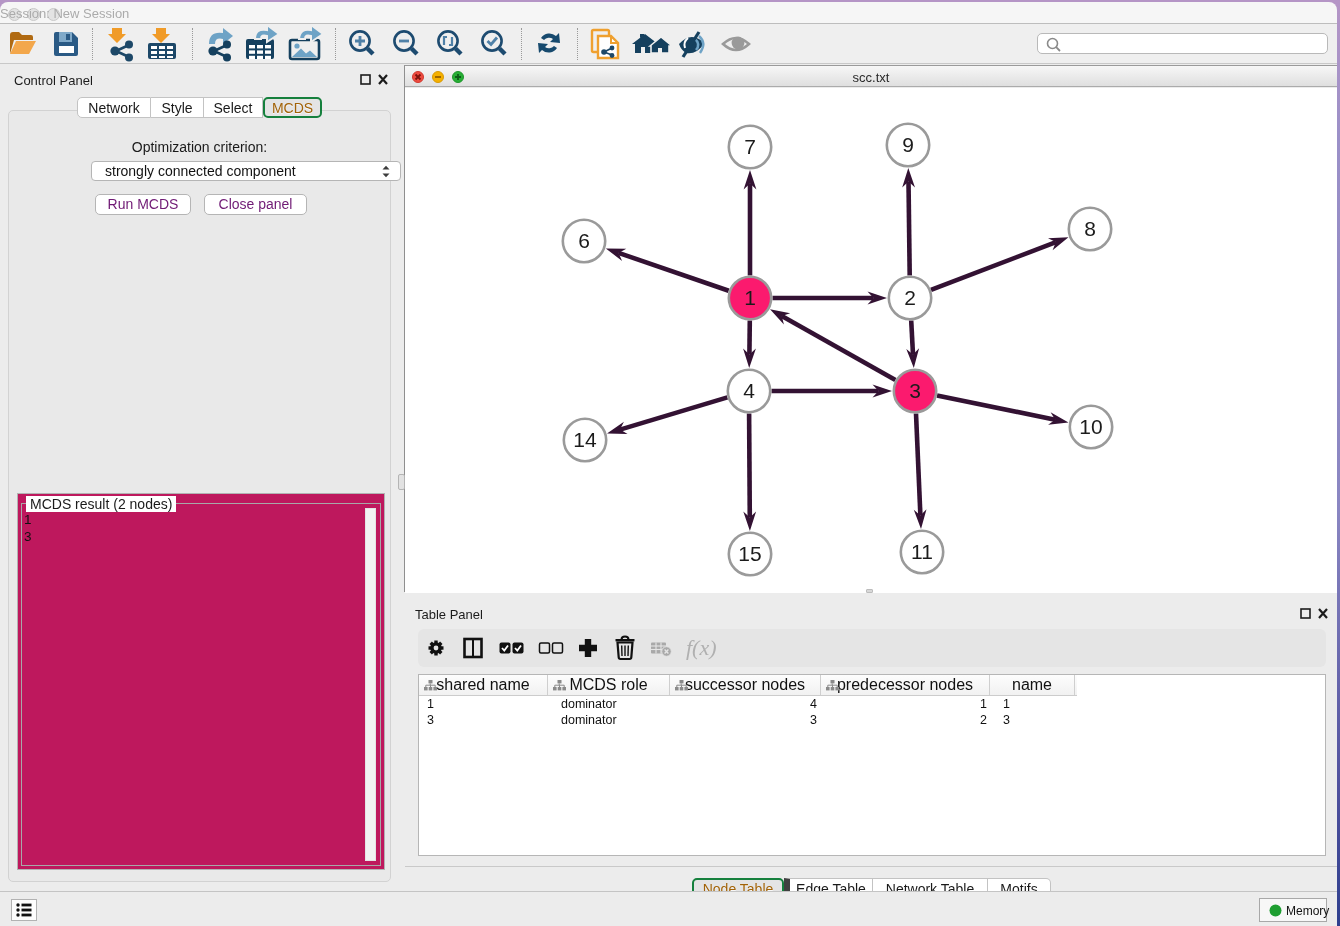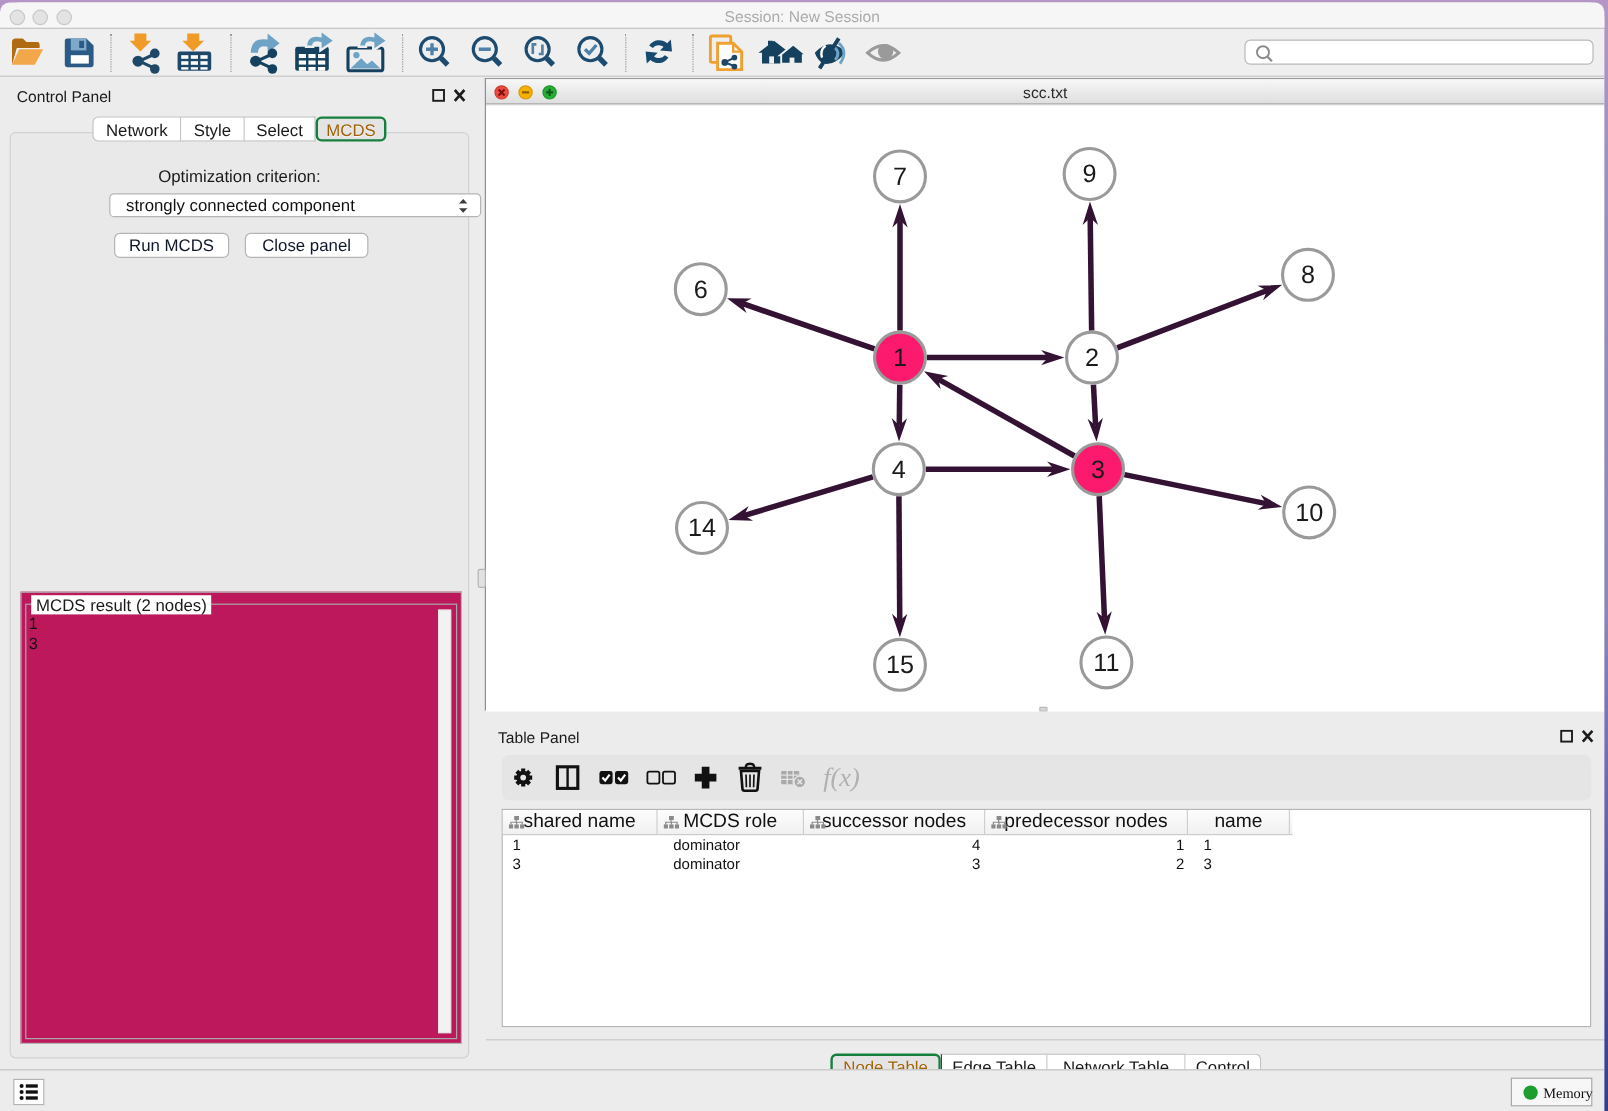--- a/index.html
+++ b/index.html
@@ -3,35 +3,35 @@
 <meta charset="utf-8">
 <style>
 * { margin:0; padding:0; box-sizing:border-box; }
 html,body { width:1340px; height:926px; overflow:hidden; }
 body { font-family:"Liberation Sans", sans-serif; background:#ececec; position:relative; }
 .abs { position:absolute; }
 #topstrip { left:0; top:0; width:1340px; height:2px; background:#b595c6; }
 #rightstrip { right:0; top:0; width:3px; height:926px; background:linear-gradient(#b595c6, #9b90c8 15%, #8a86c2 55%, #50519e 85%, #2e3f8e); }
 #titlebar { left:0; top:2px; width:1337px; height:21px; background:#f6f6f6; border-radius:8px 8px 0 0; z-index:1; }
 .tl { position:absolute; top:6px; width:13px; height:13px; border-radius:50%; background:#e3e3e3; border:1px solid #c9c9c9; }
-#wintitle { position:absolute; top:4px; left:0; width:100%; text-align:center; font-size:13px; color:#ababab; }
+#wintitle { position:absolute; top:4px; left:0; width:100%; font-size:13px; color:#ababab; }
 #toolbar { left:0; top:23px; width:1337px; height:41px; background:#efefef; border-top:1px solid #bdbdbd; border-bottom:1px solid #c8c8c8; }
 .sep { position:absolute; top:4px; height:32px; width:1px; border-left:1px dotted #9a9a9a; }
 #searchbox { position:absolute; left:1037px; top:9px; width:291px; height:21px; background:#fff; border:1px solid #b9b9b9; border-radius:5px; }
 #main { left:0; top:65px; width:1337px; height:826px; background:#ececec; }
 
 #cp-title { position:absolute; left:14px; top:8px; font-size:13px; color:#1c1c1c; }
 .tabrow { position:absolute; height:21px; display:flex; z-index:3; }
 .tab { height:21px; font-size:14px; color:#1a1a1a; background:#fff; border:1px solid #c3c3c3; border-left:none; display:flex; align-items:center; justify-content:center; }
 .tab.first { border-left:1px solid #c3c3c3; border-radius:5px 0 0 5px; }
 .tab.sel { background:#e4e4e4; border-radius:5px; border:2px solid #15803d; color:#a16207; text-shadow:0 1px 0 #f8f8f8; }
 #cp-pane { position:absolute; left:8px; top:45px; width:383px; height:772px; background:#e9e9e9; border:1px solid #d2d2d2; border-radius:5px; }
 #optlabel { position:absolute; left:0; top:28px; width:100%; text-align:center; font-size:14px; color:#1a1a1a; }
 #dropdown { position:absolute; left:36px; top:50px; width:310px; height:20px; background:#fff; border:1px solid #b5b5b5; border-radius:4px; font-size:14px; color:#111; line-height:19px; padding-left:13px;margin-left:46px; }
-.btn { position:absolute; height:21px; background:#fff; border:1px solid #b5b5b5; border-radius:5px; font-size:14px; color:#0f172a; text-align:center; line-height:19px; }
+.btn { position:absolute; height:21px; background:#fff; border:1px solid #b5b5b5; border-radius:5px; font-size:14px; color:#701a75; text-align:center; line-height:19px; }
 #groupbox { position:absolute; left:8px; top:382px; width:368px; height:377px; background:#be185d; border:1px solid #b2b2b2; }
 #groupborder { position:absolute; left:3px; top:9px; width:360px; height:363px; border:1px solid #a8a8a8; }
 #grouplabel { position:absolute; left:8px; top:2px; background:#fff; padding:0 4px; font-size:14px; color:#1a1a1a; }
 #resulttext { position:absolute; left:6px; top:18px; font-size:13.5px; color:#111; line-height:16.5px; }
 #resultscroll { position:absolute; left:347px; top:14px; width:11px; height:353px; background:#f2f2f2; border:1px solid #e4e4e4; }
 
 #netwin { position:absolute; left:404px; top:0; width:933px; height:527px; border-left:1px solid #8f8f8f; border-top:1px solid #9a9a9a; }
 #nettitle { position:absolute; left:0; top:0; width:100%; height:21px; background:linear-gradient(#f7f7f7,#dfdfdf); border-bottom:1px solid #ababab; }
 .mtl { position:absolute; top:5px; width:12px; height:12px; border-radius:50%; }
 #netcanvas { position:absolute; left:0; top:22px; width:932px; height:505px; background:#fff; }
@@ -41,21 +41,21 @@
 #tp-toolbar { position:absolute; left:13px; top:32px; width:908px; height:38px; background:#e5e5e5; border-radius:6px; }
 #tp-table { position:absolute; left:13px; top:77px; width:908px; height:182px; background:#fff; border:1px solid #b6b6b6; }
 #tp-header { position:absolute; left:0; top:0; width:658px; height:21px; background:linear-gradient(#fdfdfd,#f1f1f1); border-bottom:1px solid #cccccc; }
 .hcell { position:absolute; top:0; height:20px; border-right:1px solid #cfcfcf; display:flex; align-items:center; justify-content:center; font-size:16px; color:#111; }
 .hcell svg { position:absolute; left:5px; top:5px; }
 .trow { position:absolute; left:0; width:906px; height:16px; font-size:12.5px; color:#111; }
 .trow span { position:absolute; }
 
 #bt-tabs { position:absolute; left:287px; top:281px; display:flex; height:21px; }
 
-#statusbar { position:absolute; left:0; top:826px; width:1337px; height:35px; border-top:1px solid #c4c4c4; background:#ececec;font-family:Liberation Serif, serif; }
+#statusbar { position:absolute; left:0; top:826px; width:1337px; height:35px; border-top:1px solid #c4c4c4; background:#ececec; }
 #listbtn { position:absolute; left:11px; top:7px; width:26px; height:22px; background:#fdfdfd; border:1px solid #b2b2b2; }
 #membtn { position:absolute; right:10px; top:6px; width:68px; height:24px; background:#f7f7f7; border:1px solid #a8a8a8; font-size:12px; color:#111; }
 .ico { position:absolute; }
 </style>
 </head>
 <body>
 <div id="topstrip" class="abs"></div>
 <div style="position:absolute;left:0;top:0;width:14px;height:14px;background:#b595c6"></div>
 <div style="position:absolute;right:0;top:0;width:14px;height:14px;background:#b595c6"></div>
 <div id="titlebar" class="abs">
@@ -411,23 +411,23 @@
         <span style="left:8px">3</span>
           <span style="left:142px">dominator</span>
         <span style="left:330px;width:68px;text-align:right">3</span>
         <span style="left:500px;width:68px;text-align:right">2</span>
         <span style="left:584px">3</span>
       </div>
     </div>
     <div style="position:absolute;left:0;top:269px;width:932px;height:1px;background:#c9c9c9"></div>
     <div id="bt-tabs">
       <div class="tab first sel" style="width:92px">Node Table</div>
-      <div class="tab" style="width:89px;border-left:1px solid #404040">Edge Table</div>
+      <div class="tab" style="width:89px;border-left:6px solid #404040">Edge Table</div>
       <div class="tab" style="width:115px">Network Table</div>
-      <div class="tab" style="width:63px;border-radius:0 5px 5px 0">Control</div>
+      <div class="tab" style="width:63px;border-radius:0 5px 5px 0">Motifs</div>
     </div>
   </div>
   <div style="position:absolute;left:398px;top:409px;width:7px;height:16px;background:#e2e2e2;border:1px solid #b4b4b4;border-radius:2px"></div>
   <div style="position:absolute;left:866px;top:524px;width:7px;height:4px;background:#d8d8d8;border:1px solid #bcbcbc;border-radius:1px"></div>
   <div id="statusbar">
     <div id="listbtn">
       <svg width="24" height="20" viewBox="0 0 24 20" style="position:absolute;left:0;top:0">
         <g fill="#111">
           <circle cx="6" cy="5" r="1.7"></circle>
             <circle cx="6" cy="10" r="1.7"></circle>

